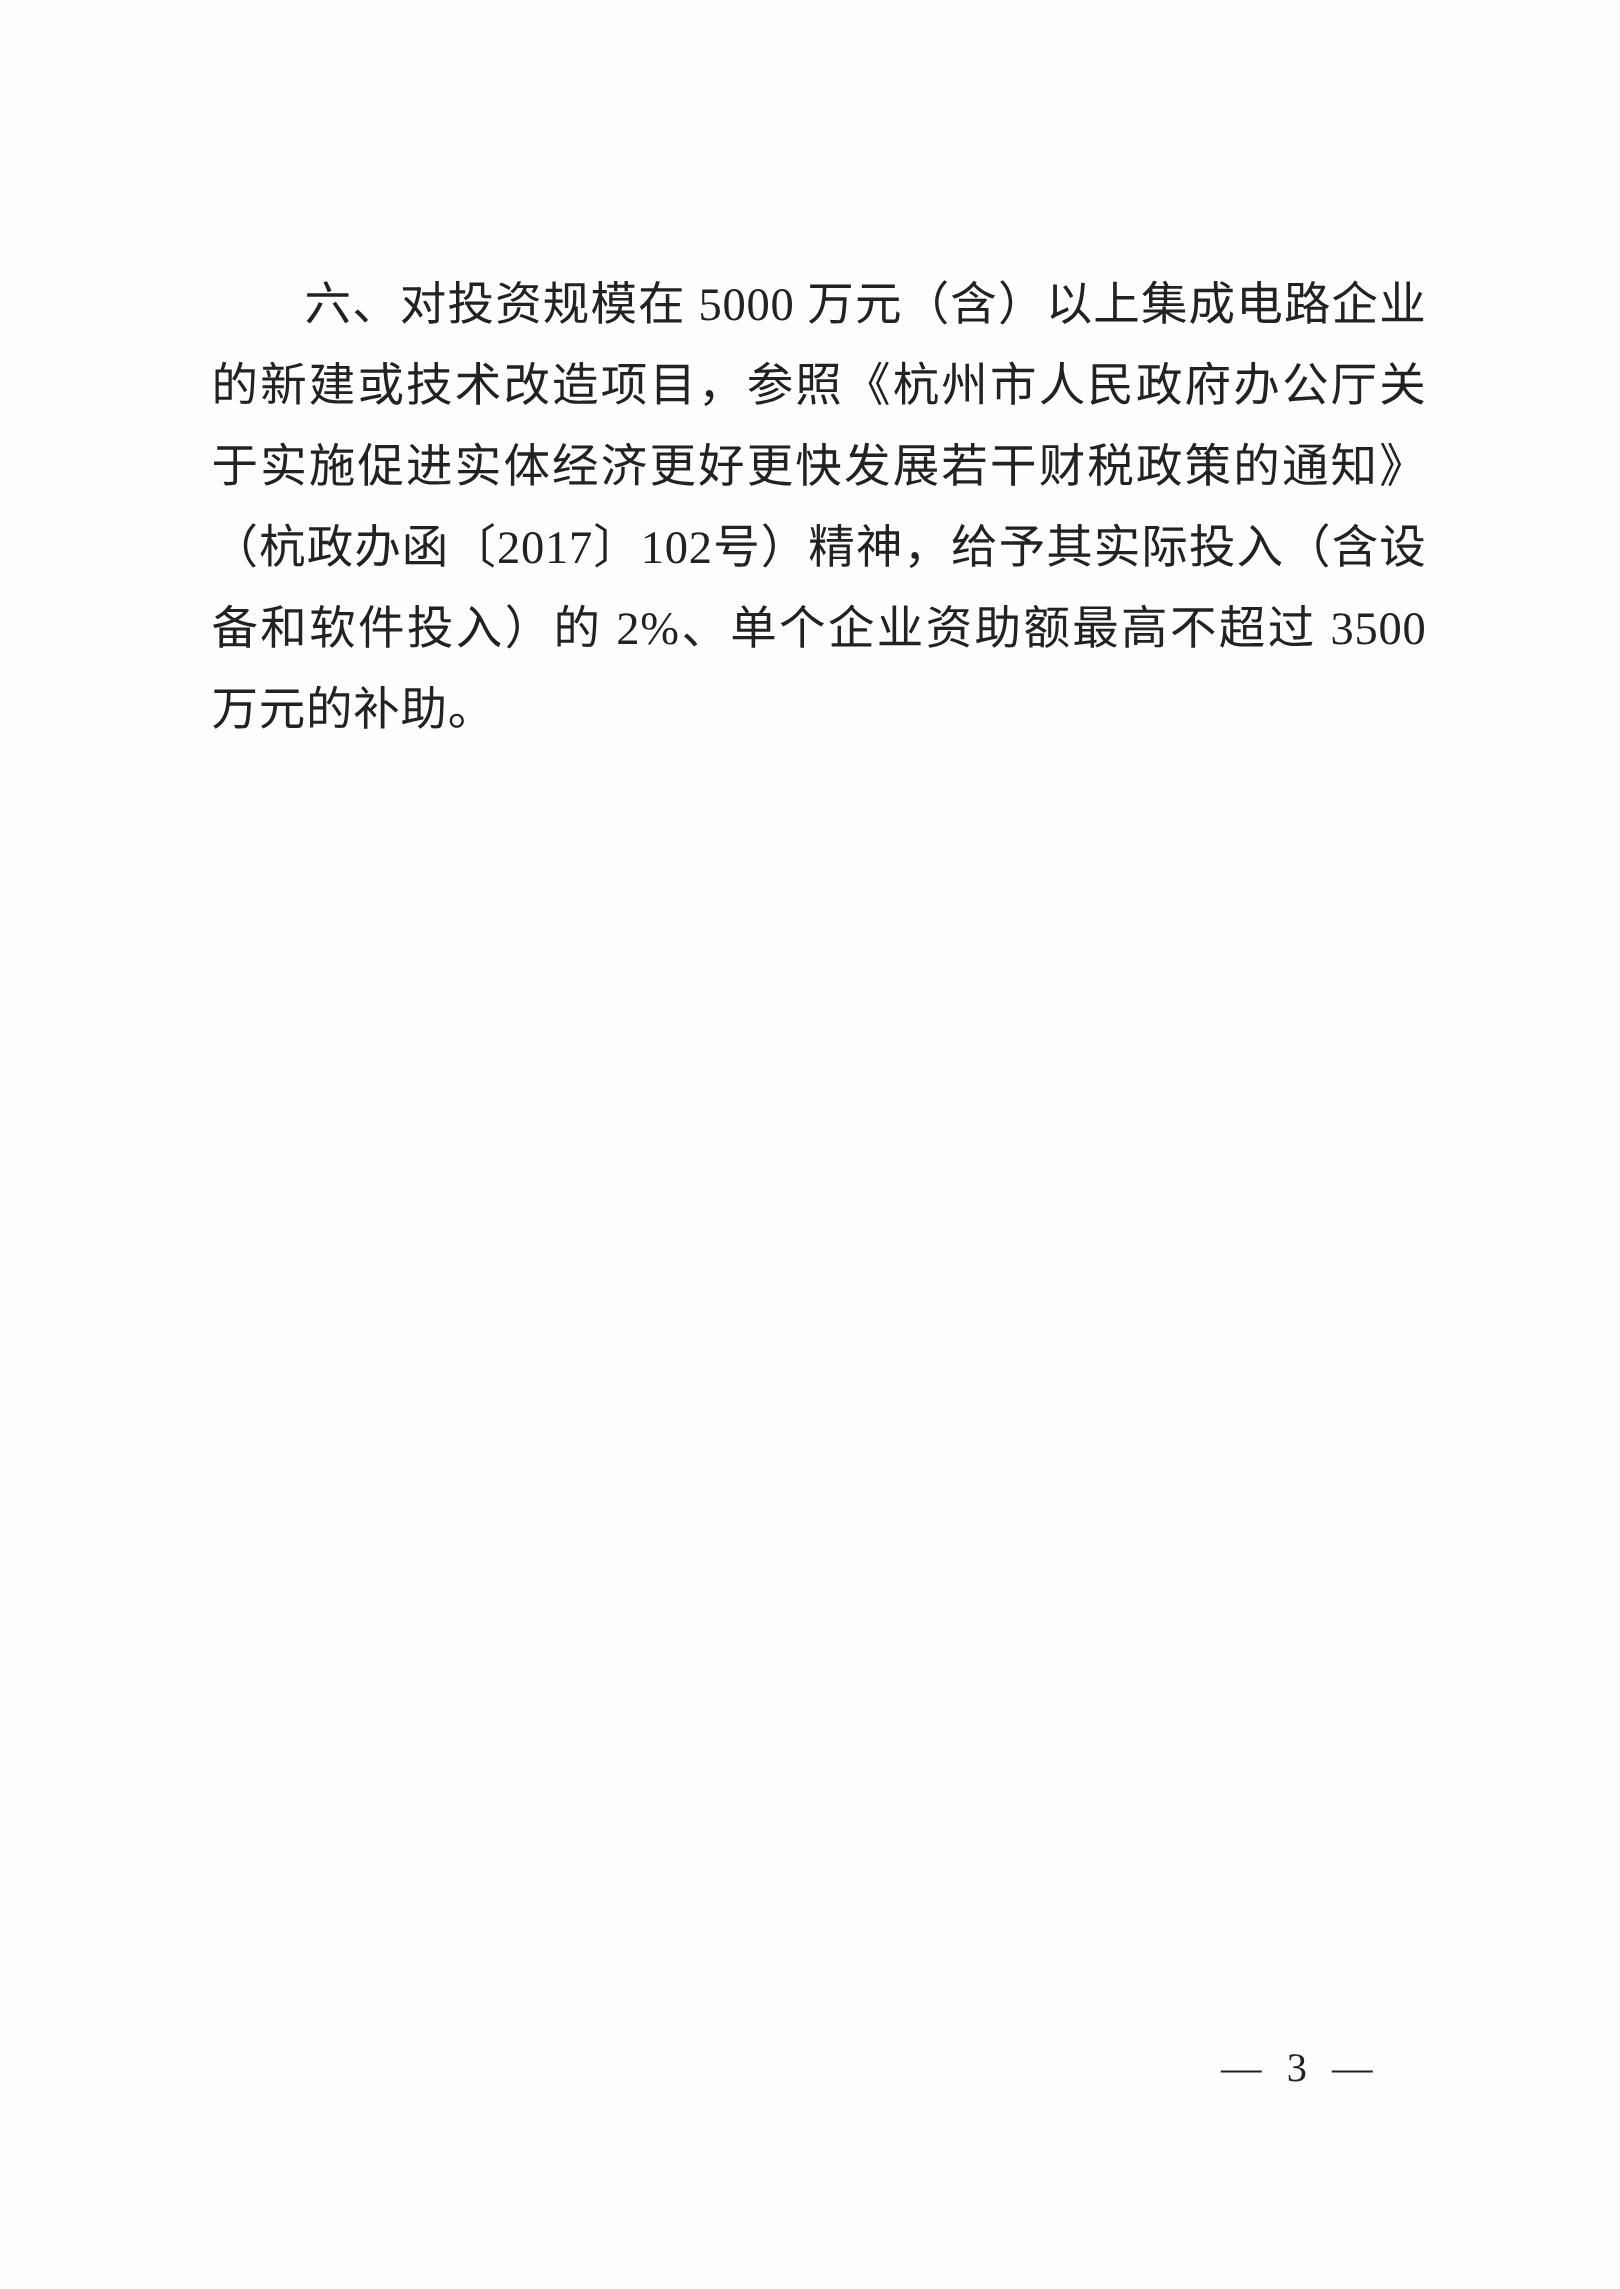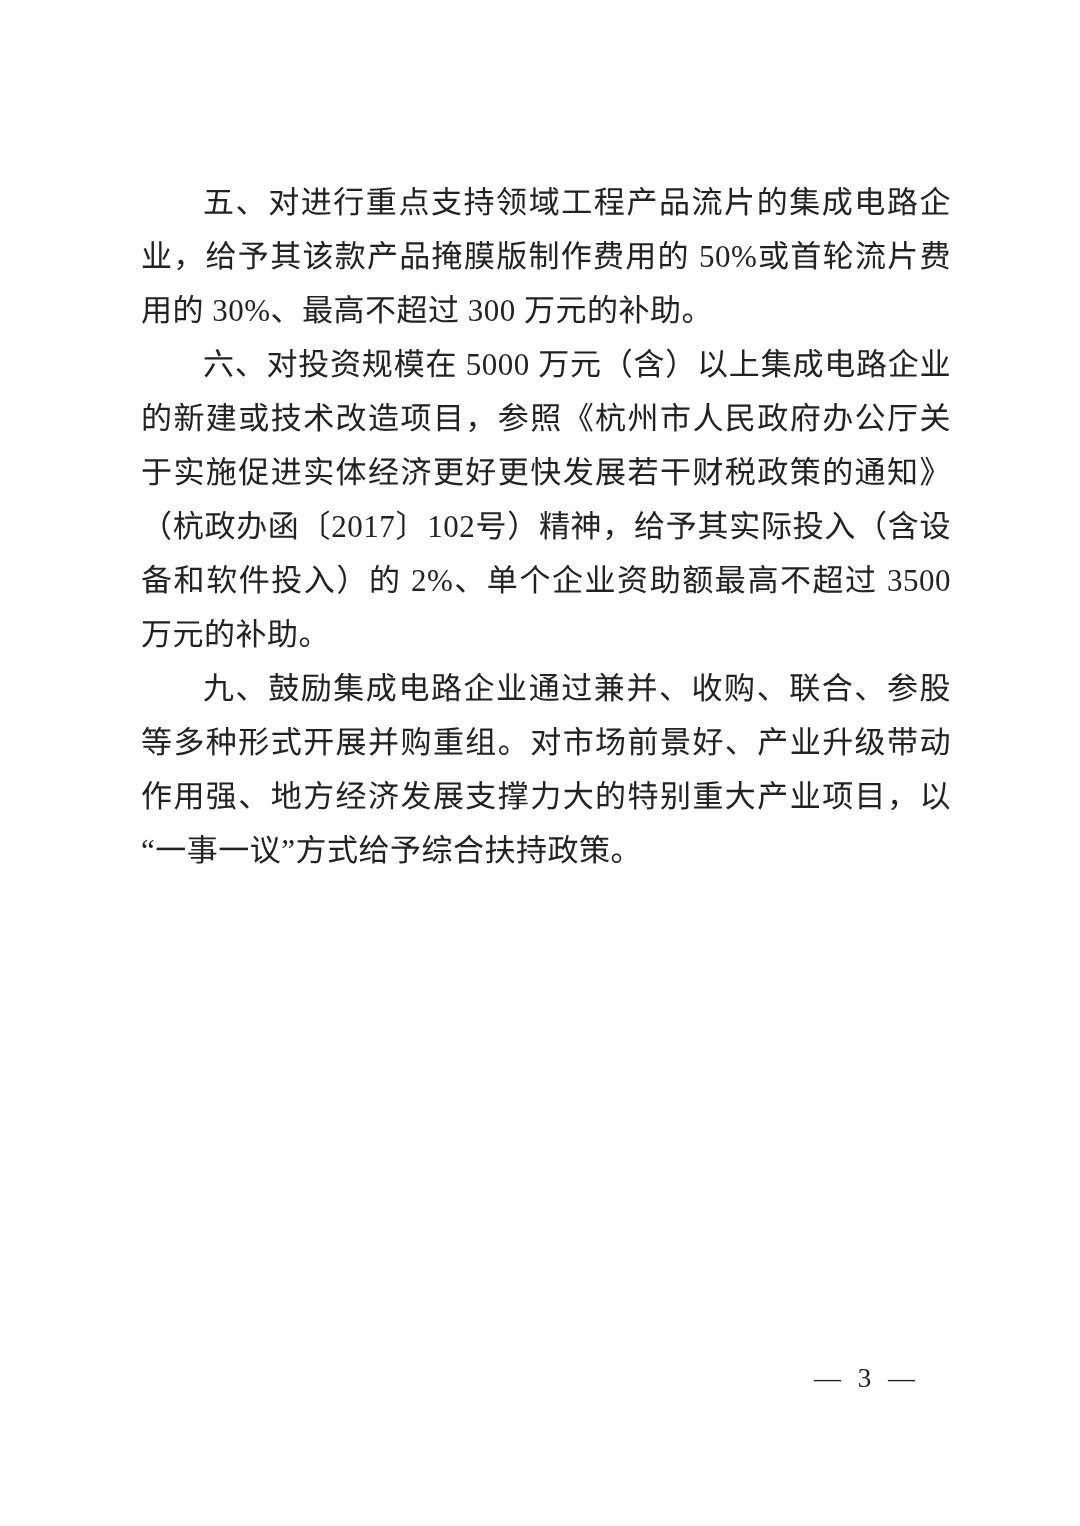--- a/index.html
+++ b/index.html
@@ -40,18 +40,16 @@
     color: #222222;
     letter-spacing: 5px;
     white-space: nowrap;
   }
 </style>
 </head>
 <body>
 
 <div class="page">
   <div class="content">
-    <p class="para">五、对进行重点支持领域工程产品流片的集成电路企业，给予其该款产品掩膜版制作费用的 50%或首轮流片费用的 30%、最高不超过 300 万元的补助。</p>
     <p class="para">六、对投资规模在 5000 万元（含）以上集成电路企业的新建或技术改造项目，参照《杭州市人民政府办公厅关于实施促进实体经济更好更快发展若干财税政策的通知》（杭政办函〔2017〕102号）精神，给予其实际投入（含设备和软件投入）的 2%、单个企业资助额最高不超过 3500 万元的补助。</p>
-    <p class="para">九、鼓励集成电路企业通过兼并、收购、联合、参股等多种形式开展并购重组。对市场前景好、产业升级带动作用强、地方经济发展支撑力大的特别重大产业项目，以“一事一议”方式给予综合扶持政策。</p>
   </div>
   <div class="page-footer">— 3 —</div>
 </div>
 
 </body></html>

